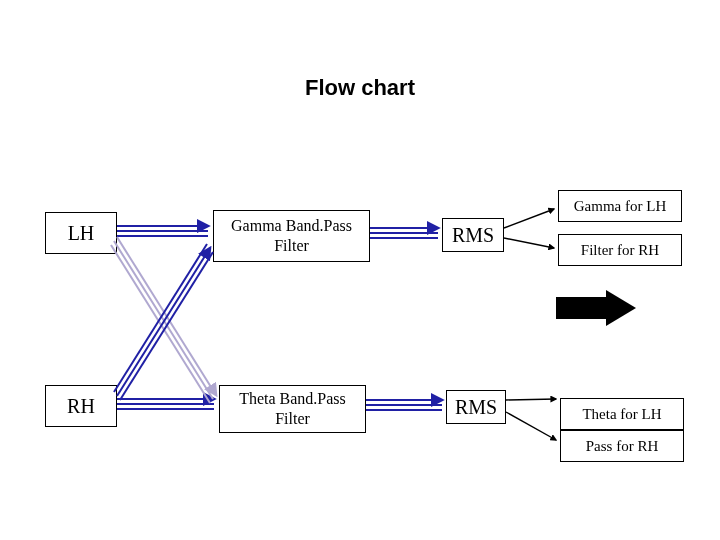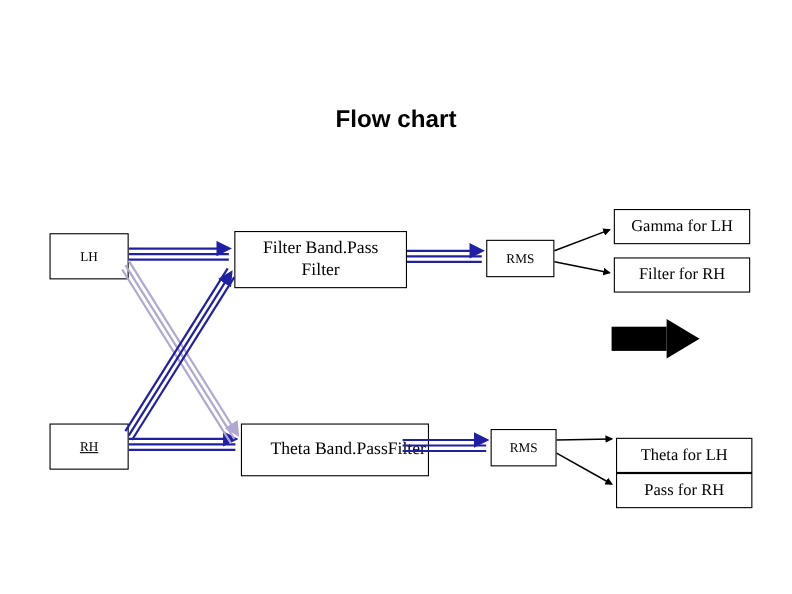--- a/index.html
+++ b/index.html
@@ -13,34 +13,33 @@
   }
   .title {
     position: absolute;
     top: 75px;
     left: 0;
     width: 720px;
     text-align: center;
     font-family: Arial, sans-serif;
     font-weight: bold;
     font-size: 22px;
-    margin-top: 20px;
   }
   .box {
     position: absolute;
     border: 1px solid #000;
     background: #fff;
     display: flex;
     align-items: center;
     justify-content: center;
     text-align: center;
     line-height: 1.25;
   }
   .lbl {
-    font-size: 12px;
+    font-size: 20px;
   }
   .lbl-sm {
     font-size: 16px;
   }
   .lbl-xs {
     font-size: 15px;
   }
   svg.connectors {
     position: absolute;
     left: 0; top: 0;
@@ -51,30 +50,30 @@
 </style>
 </head>
 <body>
 
 <div class="title">Flow chart</div>
 
 <div class="box" style="left:45px; top:212px; width:70px; height:40px;">
   <span class="lbl">LH</span>
 </div>
 
-<div class="box" style="left:45px; top:385px; width:70px; height:40px;text-decoration:underline;">
+<div class="box" style="left:45px; top:385px; width:70px; height:40px;">
   <span class="lbl">RH</span>
 </div>
 
 <div class="box" style="left:213px; top:210px; width:155px; height:50px; flex-direction:column;">
-  <span class="lbl-sm">Filter Band.Pass</span>
+  <span class="lbl-sm">Gamma Band.Pass</span>
   <span class="lbl-sm">Filter</span>
 </div>
 
-<div class="box" style="left:219px; top:385px; width:145px; height:46px; padding-left:24px;">
+<div class="box" style="left:219px; top:385px; width:145px; height:46px; flex-direction:column;">
   <span class="lbl-sm">Theta Band.Pass</span>
   <span class="lbl-sm">Filter</span>
 </div>
 
 <div class="box" style="left:442px; top:218px; width:60px; height:32px;">
   <span class="lbl">RMS</span>
 </div>
 
 <div class="box" style="left:446px; top:390px; width:58px; height:32px;">
   <span class="lbl">RMS</span>

